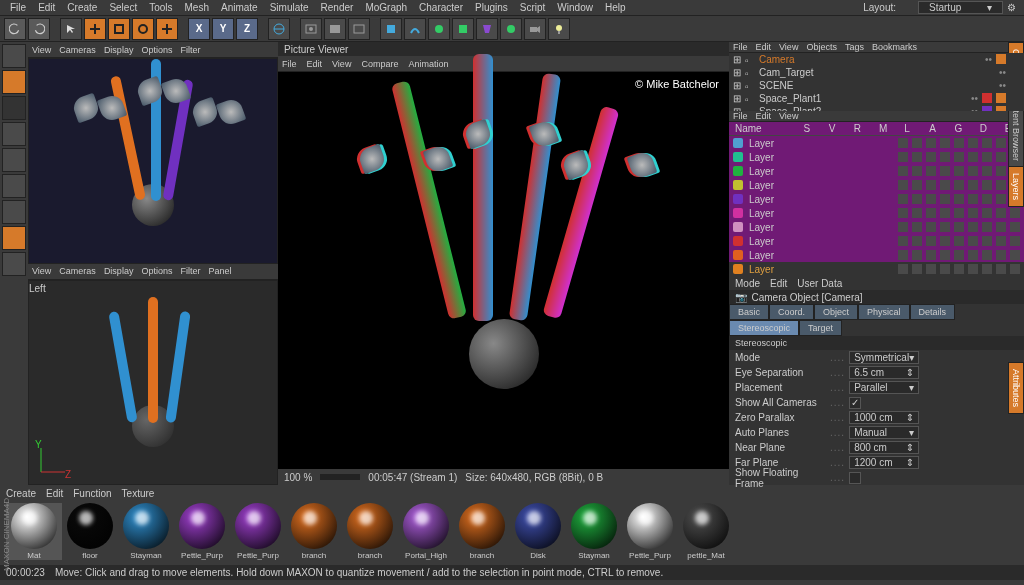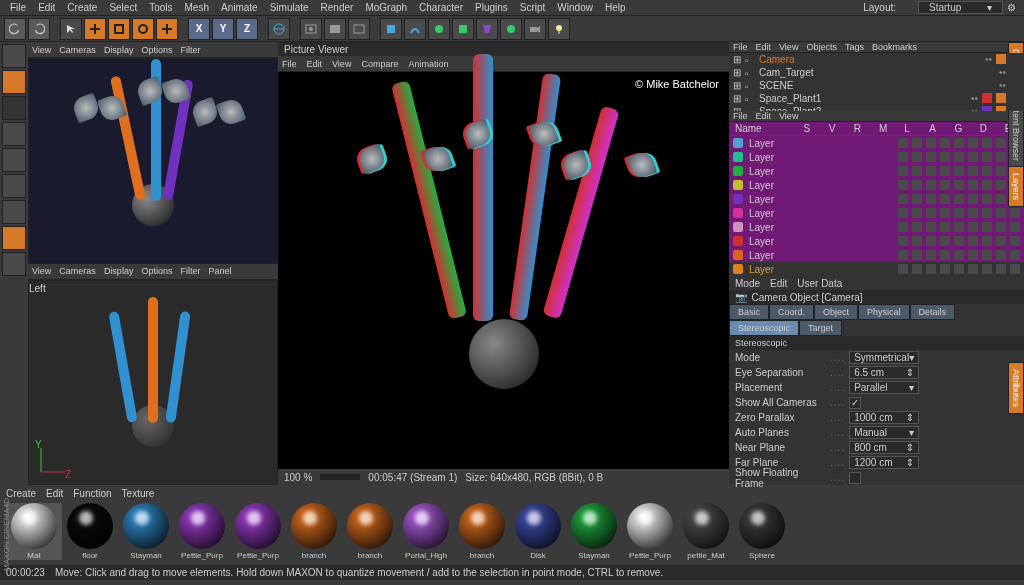--- a/index.html
+++ b/index.html
@@ -689,24 +689,20 @@
         <div class="mat-label">Stayman</div>
       </div>
       <div class="mat-item">
         <div class="mat-sphere" style="background: radial-gradient(circle at 35% 30%, rgb(255, 255, 255), rgb(0, 0, 0));"></div>
         <div class="mat-label">Pettle_Purp</div>
       </div>
       <div class="mat-item">
         <div class="mat-sphere" style="background: radial-gradient(circle at 35% 30%, rgb(80, 80, 80), rgb(0, 0, 0));"></div>
         <div class="mat-label">pettle_Mat</div>
       </div>
-      <div class="mat-item">
-        <div class="mat-sphere" style="background: radial-gradient(circle at 35% 30%, rgb(64, 64, 64), rgb(0, 0, 0));"></div>
-        <div class="mat-label">Sphere</div>
-      </div>
     </div>
 </div>
 
 <div class="statusbar">
   <span>00:00:23</span>
   <span>Move: Click and drag to move elements. Hold down MAXON to quantize movement / add to the selection in point mode, CTRL to remove.</span>
 </div>
 <div class="brand">MAXON CINEMA4D</div>
 
 </body></html>

